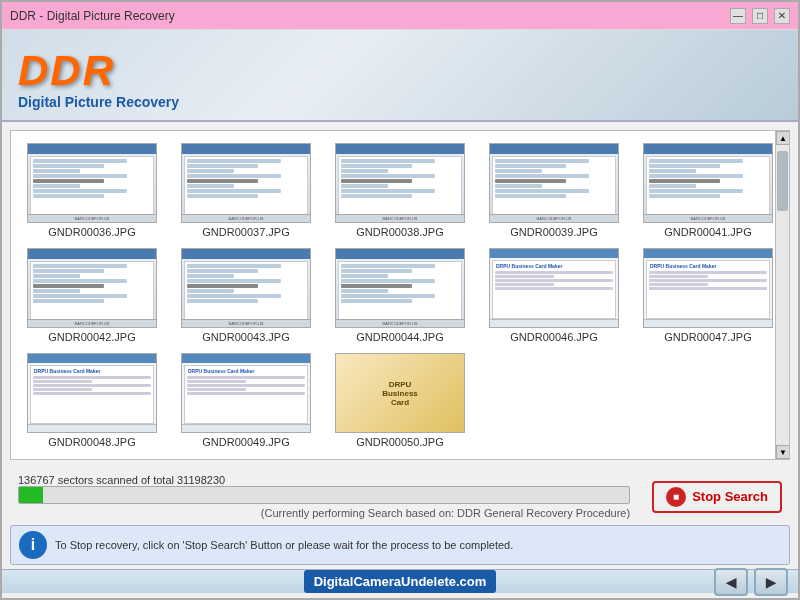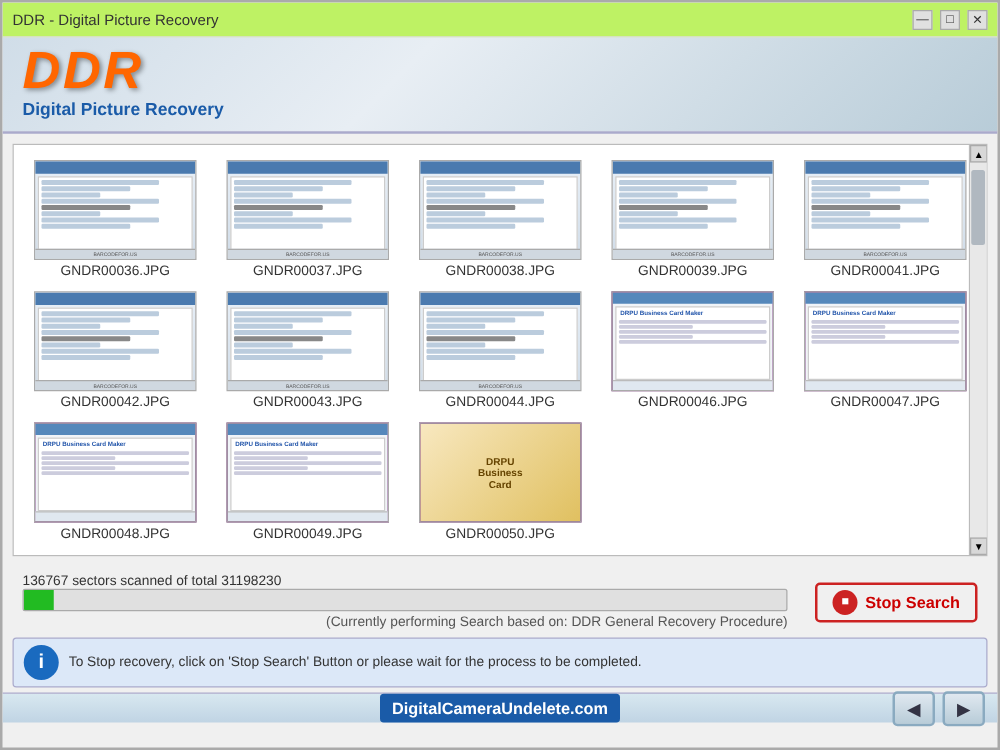--- a/index.html
+++ b/index.html
@@ -7,21 +7,21 @@
       width: 800px;
       height: 600px;
       overflow: hidden;
       font-family: 'Segoe UI', Arial, sans-serif;
       background: #f0f0f0;
       border: 2px solid #aaa;
     }
 
     
     .title-bar {
-      background: #bef264;
+      background: #f9a8d4;
       display: flex;
       align-items: center;
       justify-content: space-between;
       padding: 4px 8px;
       border-bottom: 1px solid #ddd;
       height: 28px;
       text-align: center;
     }
     .title-bar-left {
       font-size: 12px;
@@ -40,21 +40,21 @@
       align-items: center;
       justify-content: center;
       font-size: 10px;
       cursor: pointer;
       color: #333;
     }
 
     
     .header {
       background: linear-gradient(135deg, #d0dde8 0%, #e8eef4 40%, #b8ccd8 100%);
-      padding: 5px 16px 10px 16px;
+      padding: 20px 16px 10px 16px;
       border-bottom: 2px solid #aac;
     }
     .ddr-logo {
       font-size: 42px;
       font-weight: bold;
       color: #ff6600;
       text-shadow: 2px 2px 4px rgba(0,0,0,0.4);
       letter-spacing: 2px;
       font-style: italic;
       line-height: 1;
@@ -89,21 +89,21 @@
     .thumb-item {
       display: flex;
       flex-direction: column;
       align-items: center;
       padding: 4px 4px 6px 4px;
     }
 
     .thumb-img {
       width: 130px;
       height: 80px;
-      background: #701a75;
+      background: #fef9c3;
       border: 1px solid #aaa;
       display: flex;
       align-items: center;
       justify-content: center;
       overflow: hidden;
       position: relative;
     }
 
     
     .thumb-img.type-a {

